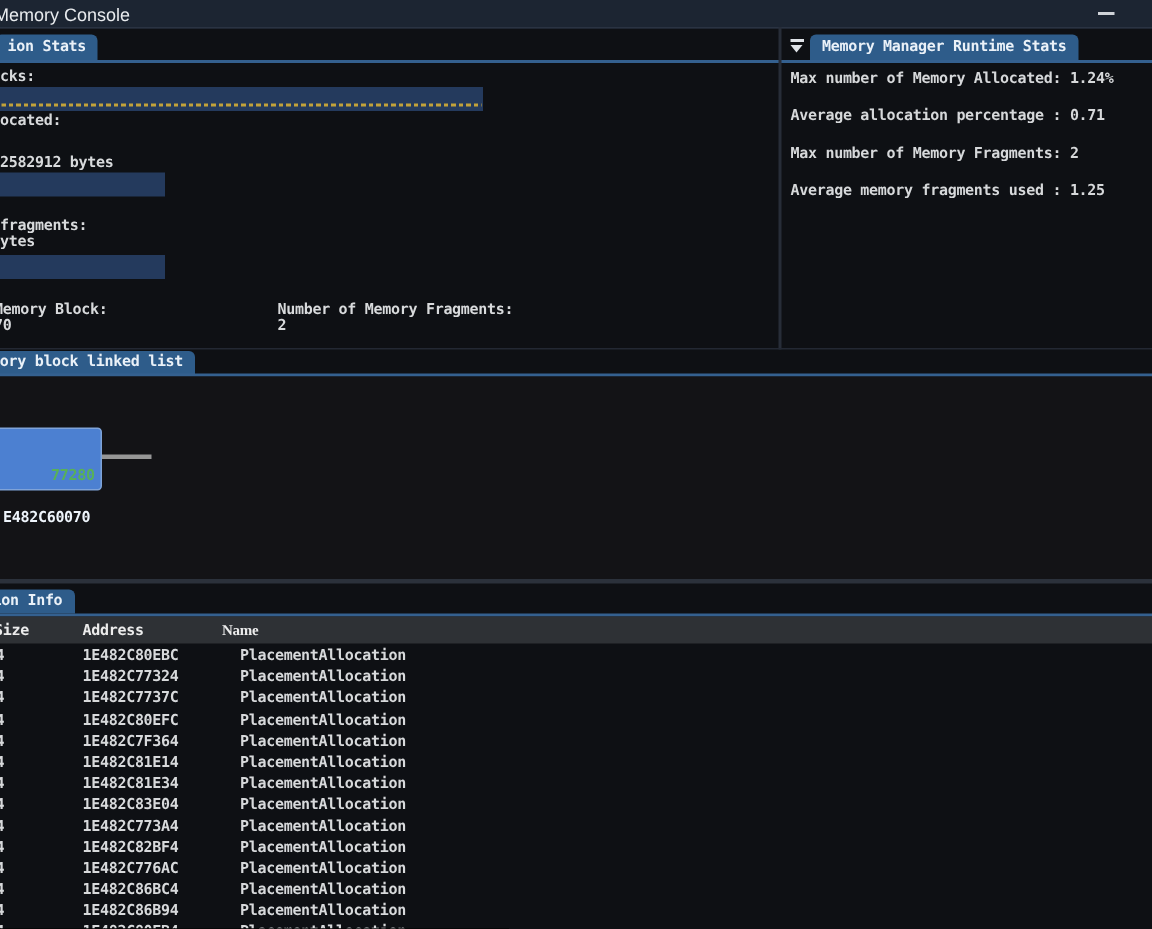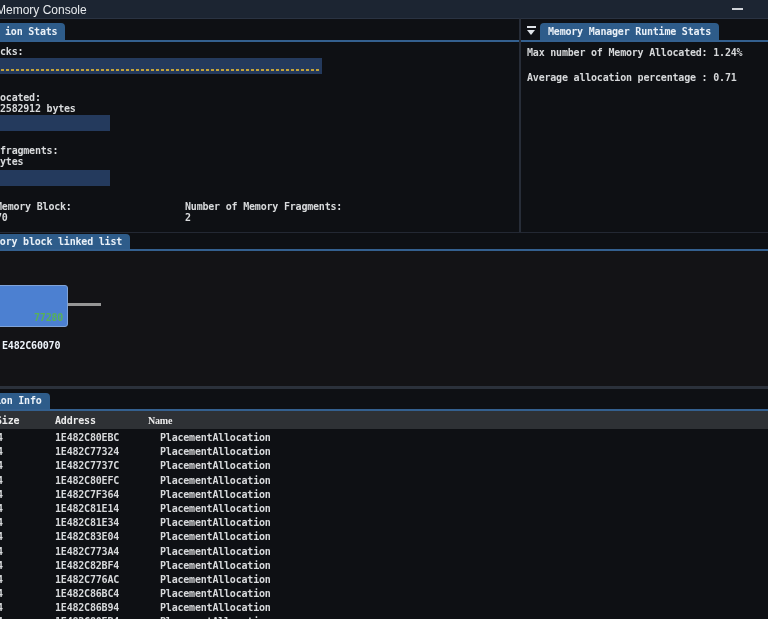--- a/index.html
+++ b/index.html
@@ -64,21 +64,21 @@
   </div>
 
   <div class="abs tab" style="left:-3px;top:23px;">ion Stats</div>
   <div class="abs tabline" style="left:0;top:40px;width:768px;"></div>
 
   <div class="abs lbl" style="left:0;top:46px;">cks:</div>
   <div class="abs bar" style="left:0;top:58px;width:322px;height:16px;">
     <div class="plotdash"></div>
   </div>
 
-  <div class="abs lbl" style="left:0;top:92px;">ocated:</div>
+  <div class="abs lbl" style="left:0;top:75px;">ocated:</div>
   <div class="abs lbl" style="left:0;top:103px;">2582912 bytes</div>
   <div class="abs bar" style="left:0;top:115px;width:110px;height:16px;"></div>
 
   <div class="abs lbl" style="left:0;top:145px;">fragments:</div>
   <div class="abs lbl" style="left:0;top:156px;">ytes</div>
   <div class="abs bar" style="left:0;top:170px;width:110px;height:16px;"></div>
 
   <div class="abs lbl" style="left:-4px;top:201px;">Memory Block:</div>
   <div class="abs lbl" style="left:-4px;top:212px;">70</div>
   <div class="abs lbl" style="left:185px;top:201px;">Number of Memory Fragments:</div>
@@ -91,21 +91,23 @@
     <div class="tri"></div>
   </div>
   <div class="abs tab" style="left:540px;top:23px;">Memory Manager Runtime Stats</div>
 
   <div class="abs" style="left:527px;top:47px;">
 
       <div class="stat-line">Max number of Memory Allocated: 1.24%</div>
 
       <div class="stat-line">Average allocation percentage : 0.71</div>
 
-
+      <div class="stat-line">Max number of Memory Fragments: 2</div>
+
+      <div class="stat-line">Average memory fragments used : 1.25</div>
     </div>
 
   <div class="abs hdiv" style="left:0;top:232px;width:768px;"></div>
 
   <div class="abs tab" style="left:-14px;top:234px;height:16px;line-height:16px;">mory block linked list</div>
   <div class="abs tabline" style="left:0;top:249px;width:768px;"></div>
 
   <div class="abs nodearea">
     <div class="node" style="left:-20px;top:34px;width:88px;">
       <div class="addr" style="left:21px;margin-top:48px;">E482C60070</div>

